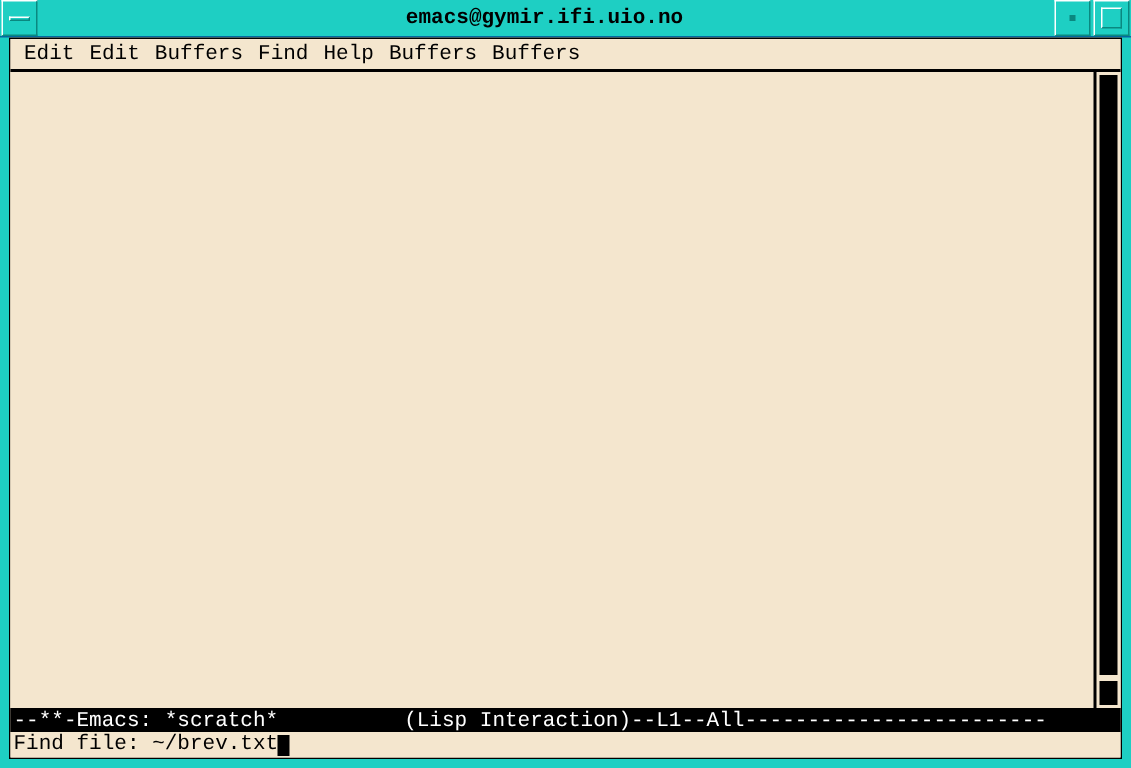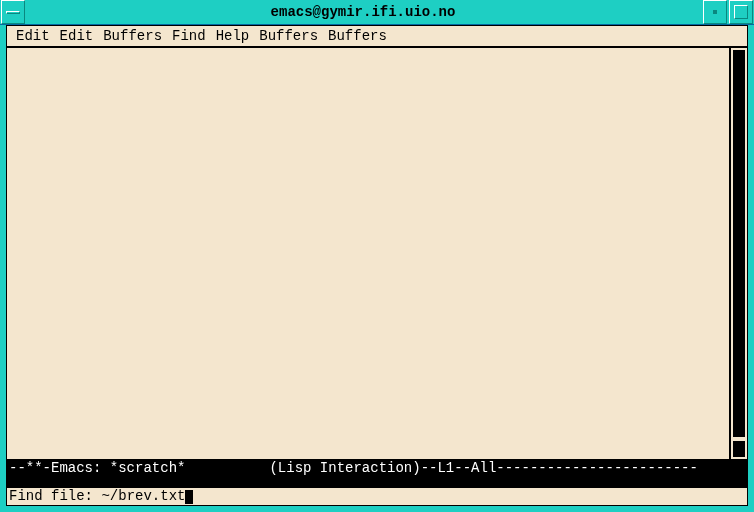--- a/index.html
+++ b/index.html
@@ -138,21 +138,21 @@
     }
     .scrollbar-down {
       position: absolute;
       bottom: 2px;
       left: 2px;
       right: 2px;
       height: 16px;
       background: #000;
     }
     .modeline {
-      height: 29px;
+      height: 16px;
       background: #000;
       color: #fff;
       font-family: "Courier New", monospace;
       font-size: 14px;
       line-height: 17px;
       padding: 1px 2px;
       white-space: pre;
       overflow: hidden;
     }
     .minibuffer {

